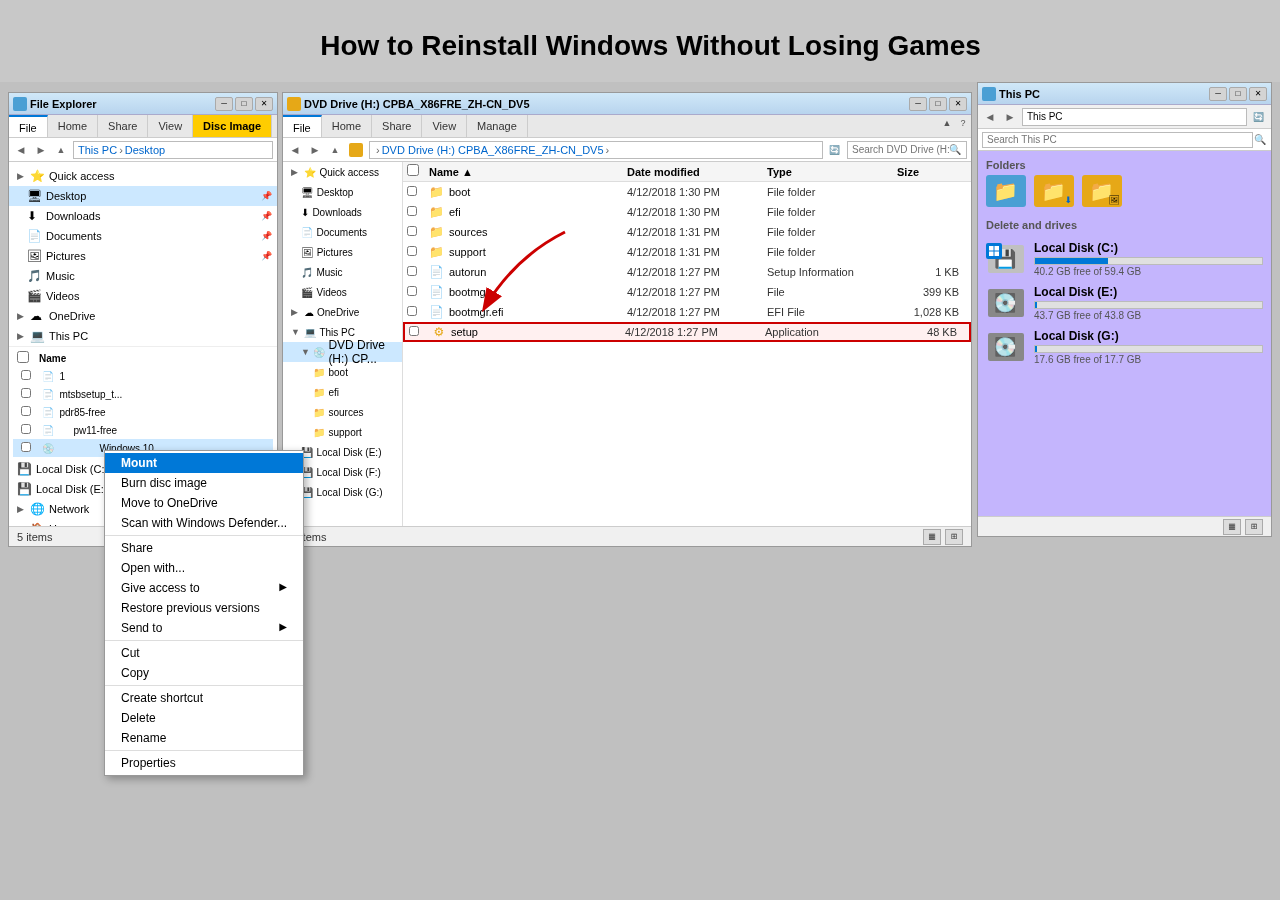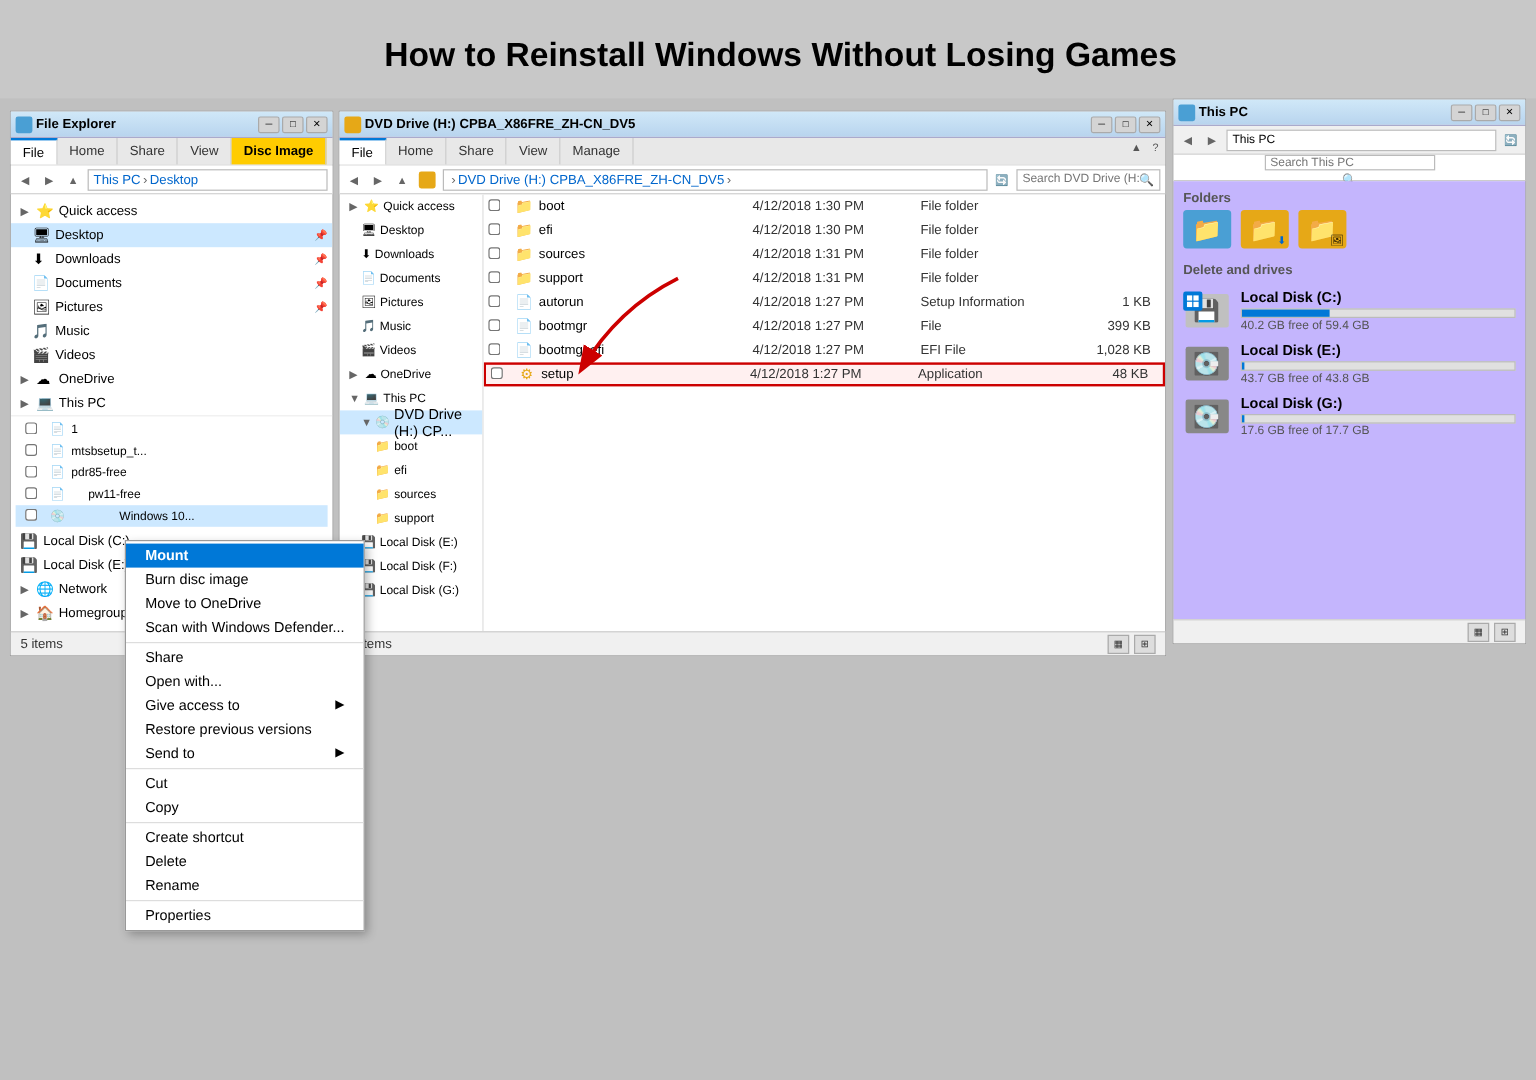--- a/index.html
+++ b/index.html
@@ -445,20 +445,24 @@
             <span class="ni-icon">☁</span>
             <span>OneDrive</span>
         </div>
         <div class="nav-item">
           <span class="ni-arrow">▶</span>
             <span class="ni-icon">💻</span>
             <span>This PC</span>
         </div>
 
         <div style="padding: 2px 4px; border-top:1px solid #eee;">
+          <div style="height:18px; display:flex; align-items:center; gap:4px; padding: 0 4px;">
+            <span style="width:18px;"><input type="checkbox" style="width: 12px; height: 12px;"></span>
+            <span style="flex:1;font-size:10px;font-weight:600;">Name</span>
+          </div>
           <div class="nav-item" style="padding-left:8px; height:18px;">
             <span style="width:18px;"><input type="checkbox" style="width: 10px; height: 10px;"></span>
             <span style="font-size:10px;">📄</span>
               <span style="font-size:10px; margin-left:2px;">1</span>
           </div>
           <div class="nav-item" style="padding-left:8px; height:18px;">
             <span style="width:18px;"><input type="checkbox" style="width: 10px; height: 10px;"></span>
             <span style="font-size:10px;">📄</span>
               <span style="font-size:10px; margin-left:2px;">mtsbsetup_t...</span>
           </div>
@@ -644,20 +648,29 @@
             <span style="font-size:10px;">Local Disk (F:)</span>
         </div>
         <div class="nav-item indent1" style="font-size:10px;">
           <span>💾</span>
             <span style="font-size:10px;">Local Disk (G:)</span>
         </div>
       </div>
 
       <div style="flex:1; display:flex; flex-direction:column; overflow:hidden;">
 
+        <div class="col-headers">
+          <div class="col-check">
+            <input type="checkbox" style="width: 12px; height: 12px;">
+          </div>
+          <div class="col-name">Name ▲</div>
+          <div class="col-date">Date modified</div>
+          <div class="col-type">Type</div>
+          <div class="col-size">Size</div>
+        </div>
 
         <div class="file-list">
 
           <div class="file-item">
             <div class="col-check"><input type="checkbox" style="width: 10px; height: 10px;"></div>
             <div class="file-icon folder-icon">📁</div>
             <div class="file-name">boot</div>
             <div class="file-date">4/12/2018 1:30 PM</div>
             <div class="file-type">File folder</div>
             <div class="file-size"></div>
@@ -754,21 +767,21 @@
 
     <div class="rp-nav">
       <div class="nav-btn">◀</div>
       <div class="nav-btn">▶</div>
       <div style="flex:1; height:18px; border:1px solid #bbb; background:#fff; padding:0 4px; font-size:10px; display:flex; align-items:center;">
         <span>This PC</span>
       </div>
       <div class="nav-btn">🔄</div>
     </div>
 
-    <div style="height:22px; background:#fff; border-bottom:1px solid #ccc; display:flex; align-items:center; padding:0 4px; gap:2px;flex-direction:column;">
+    <div style="height:22px; background:#fff; border-bottom:1px solid #ccc; display:flex; align-items:center; padding:0 4px; gap:2px;">
       <input type="text" style="flex: 1 1 0%; border: 1px solid rgb(187, 187, 187); height: 16px; padding: 0px 4px; font-size: 10px; outline: none;" placeholder="Search This PC">
       <span style="font-size:10px;">🔍</span>
     </div>
 
     <div class="rp-content">
 
       <div>
         <div style="font-size:11px;font-weight:600;color:#555;margin-bottom:4px;">Folders</div>
         <div style="display:flex;gap:8px;">
           <div style="display:flex;flex-direction:column;align-items:center;gap:2px;">

